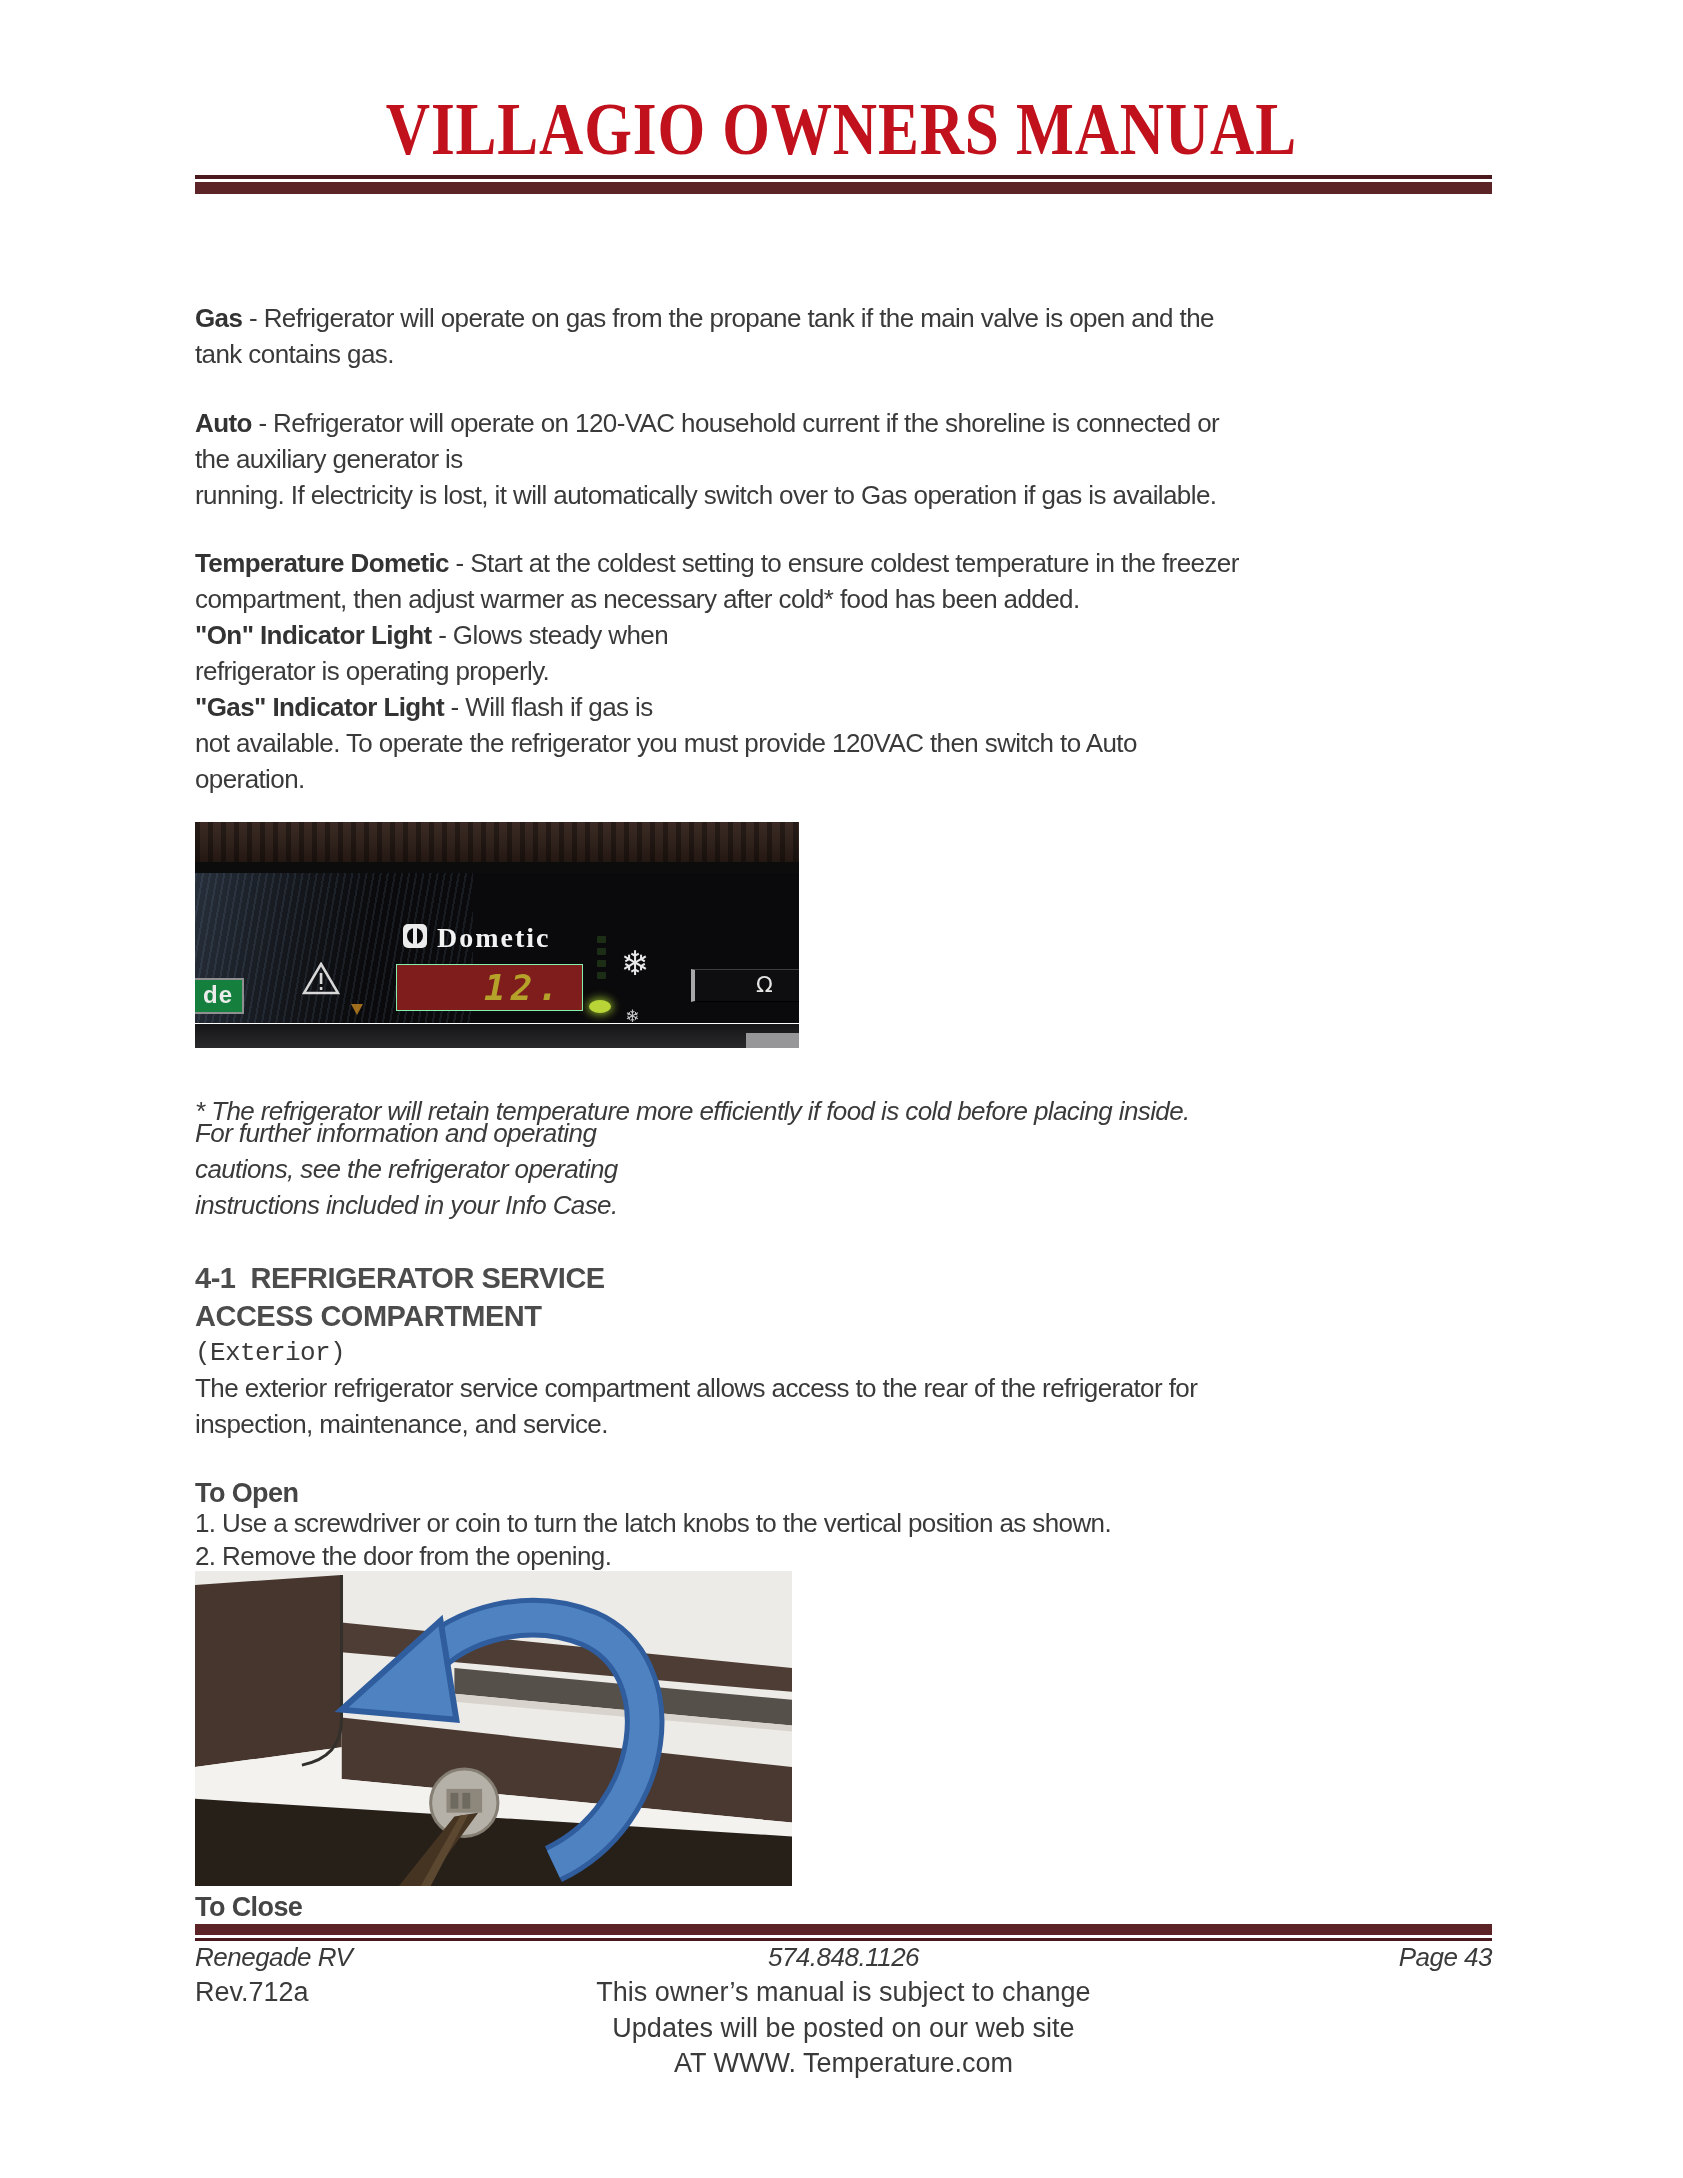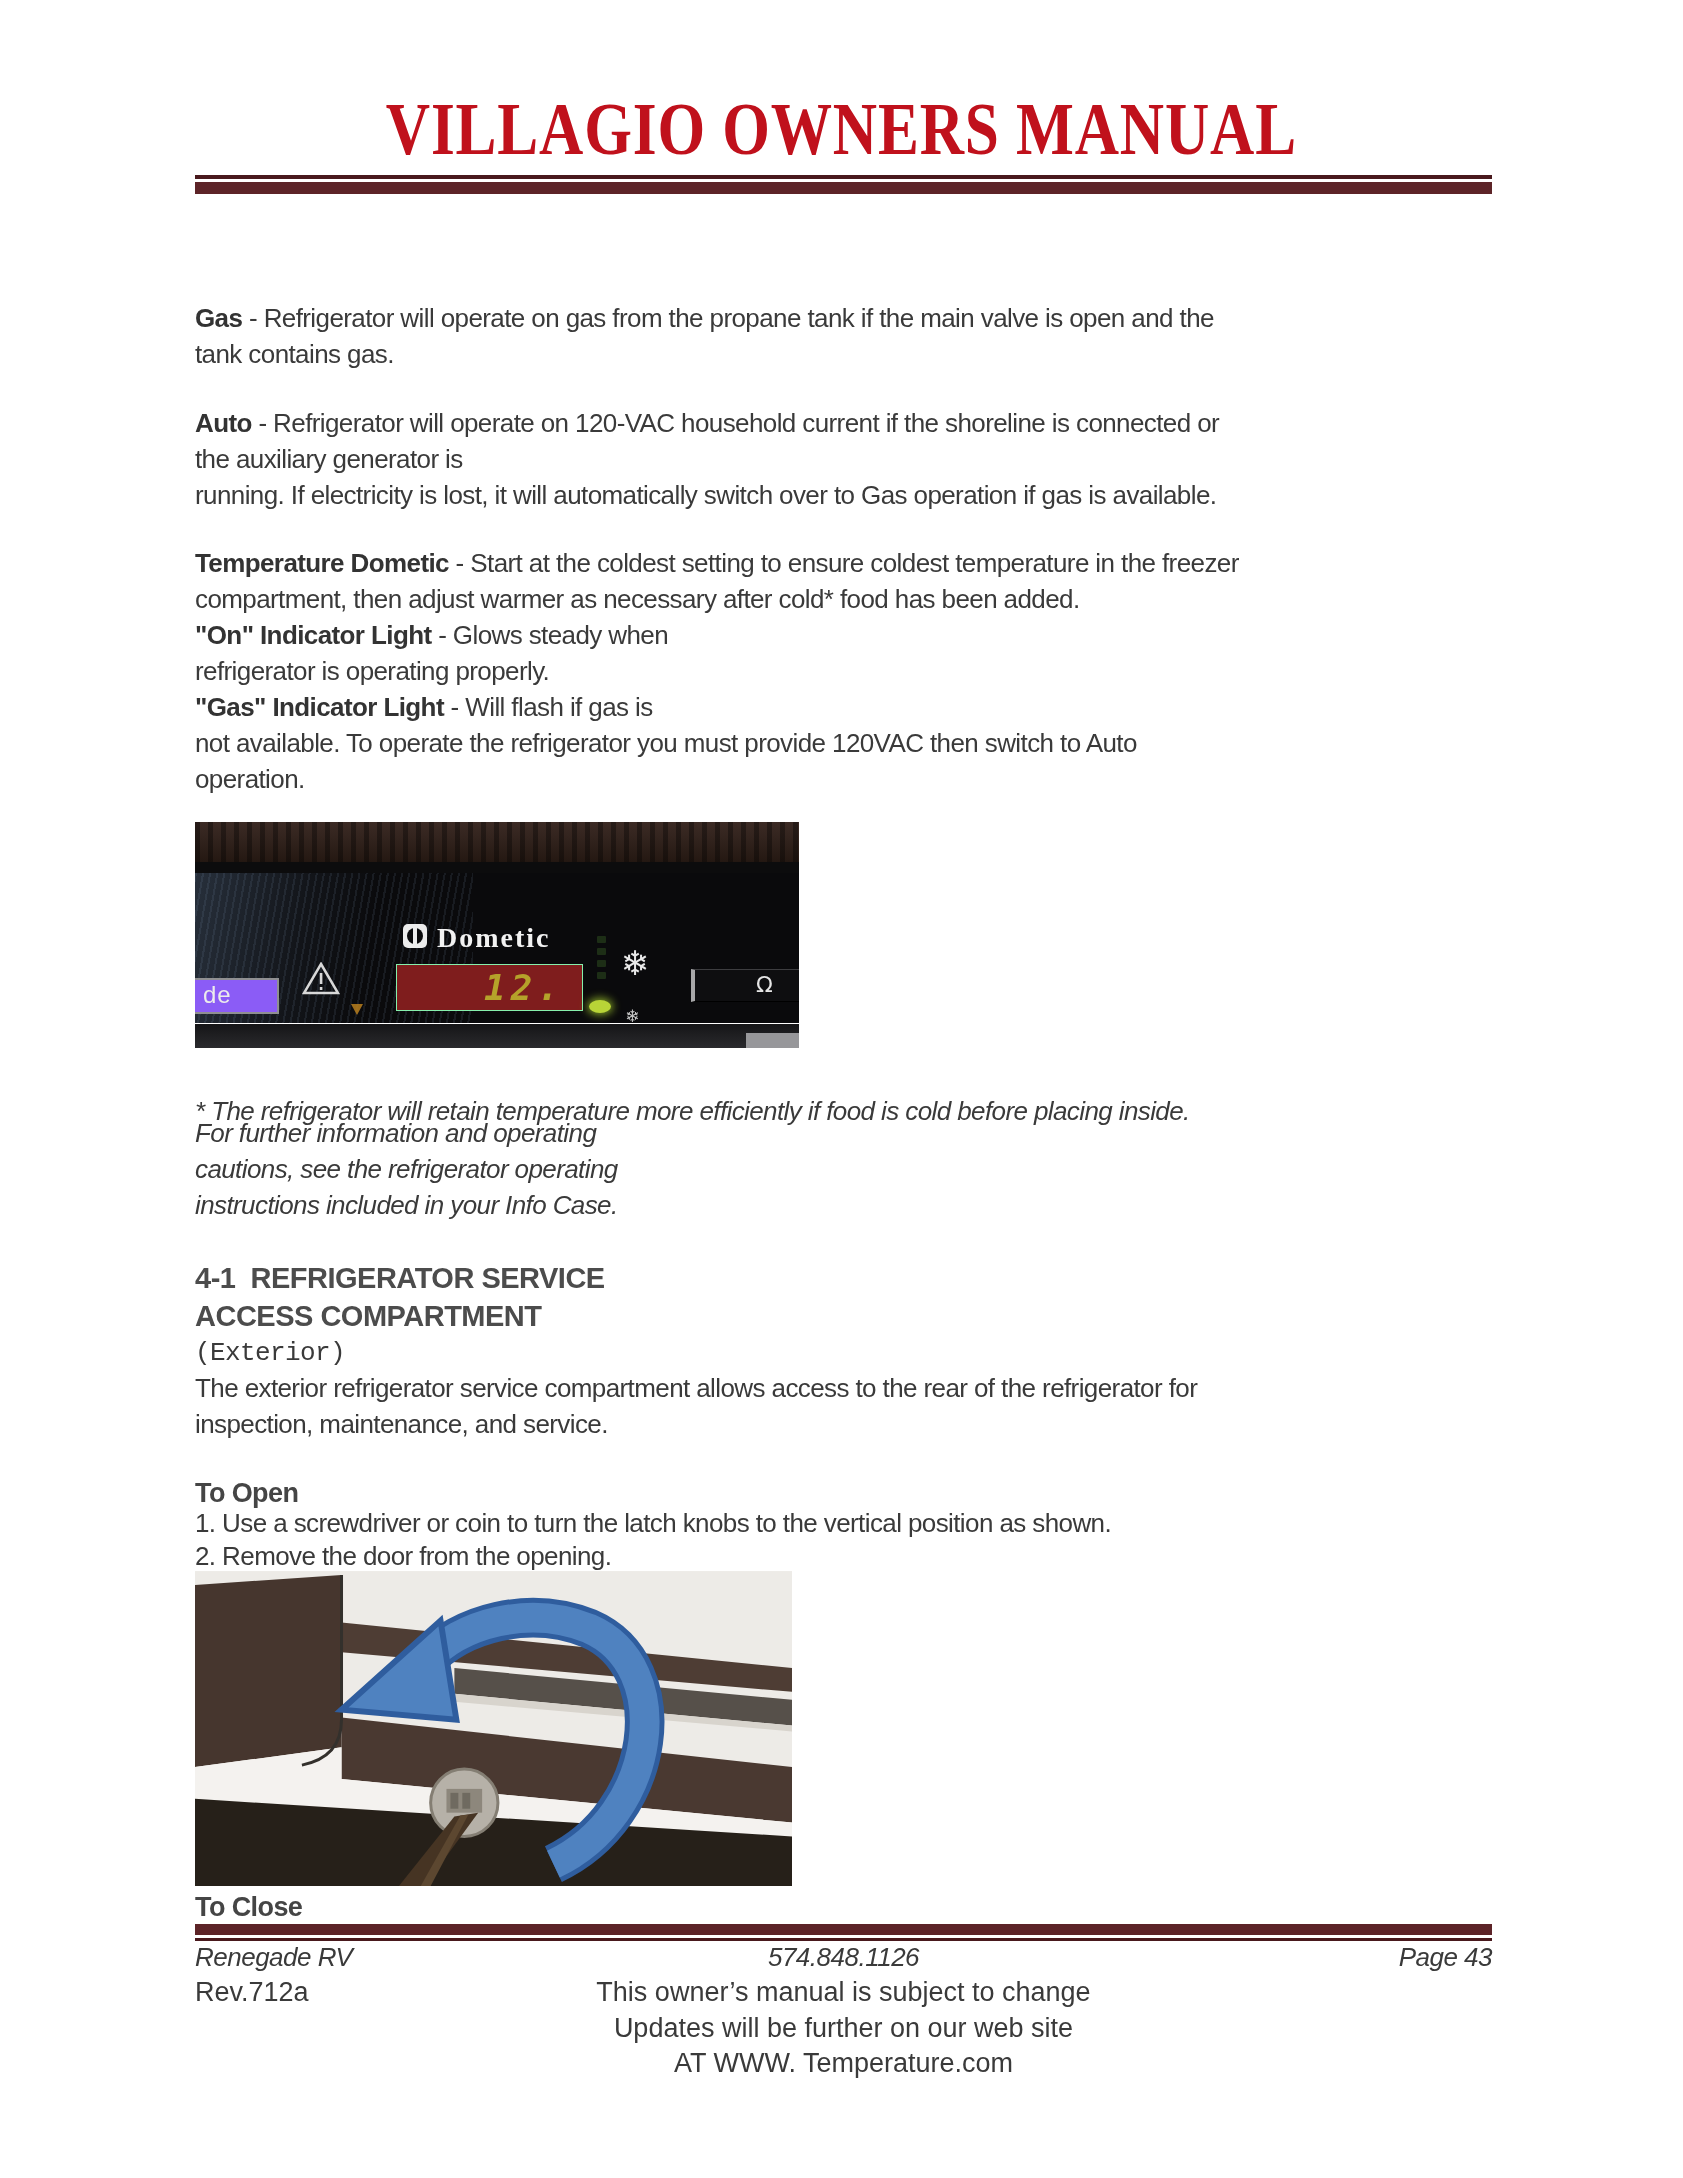--- a/index.html
+++ b/index.html
@@ -85,22 +85,22 @@
   .led-on{position:absolute;left:394px;top:127px;width:22px;height:13px;border-radius:50%;
            background:#b8d437;box-shadow:0 0 9px 2px rgba(160,200,45,0.8);}
   .flake-big{position:absolute;left:426px;top:73px;font-family:"DejaVu Sans",sans-serif;
            font-size:34px;line-height:1;color:#e9e9e9;}
   .flake-small{position:absolute;left:430px;top:135px;font-family:"DejaVu Sans",sans-serif;
            font-size:17px;line-height:1;color:#c7c7c7;}
   .btn-right{position:absolute;left:496px;top:96px;width:108px;height:31px;background:#0e0e10;
            border-left:4px solid #a7a7a9;border-top:1px solid #3d3d40;border-bottom:1px solid #000;}
   .btn-right .btn-glyph{position:absolute;left:61px;top:2px;font-family:"DejaVu Sans",sans-serif;
            font-size:22px;color:#e6e6e6;}
-  .mode-btn{position:absolute;left:0;top:105px;width:84px;height:36px;background:#8b5cf6;
-           border:2px solid #8f8f91;border-left:none;box-sizing:border-box;}
+  .mode-btn{position:absolute;left:0;top:105px;width:49px;height:36px;background:#15803d;
+           border:2px solid #8f8f91;border-left:none;box-sizing:border-box;font-weight:bold;}
   .mode-btn span{position:absolute;left:8px;top:1px;font-size:24px;color:#ececec;
            letter-spacing:1px;}
 
   
   .photo2{position:absolute;left:195px;top:1571px;width:597px;height:315px;overflow:hidden;}
 </style>
 </head>
 <body>
 
 <div class="page">
@@ -214,17 +214,17 @@
 
   <div class="footer-row" id="f-row1">
     <span class="f-left">Renegade RV</span>
     <span class="f-center">574.848.1126</span>
     <span class="f-right">Page 43</span>
   </div>
   <div class="footer-row" id="f-row2">
     <span class="f-left">Rev.712a</span>
     <span class="f-center">This owner’s manual is subject to change</span>
   </div>
-  <div class="footer-row" id="f-row3">Updates will be further on our web site</div>
+  <div class="footer-row" id="f-row3">Updates will be posted on our web site</div>
   <div class="footer-row" id="f-row4">AT WWW. Temperature.com</div>
 
 </div>
 
 
 </body></html>

